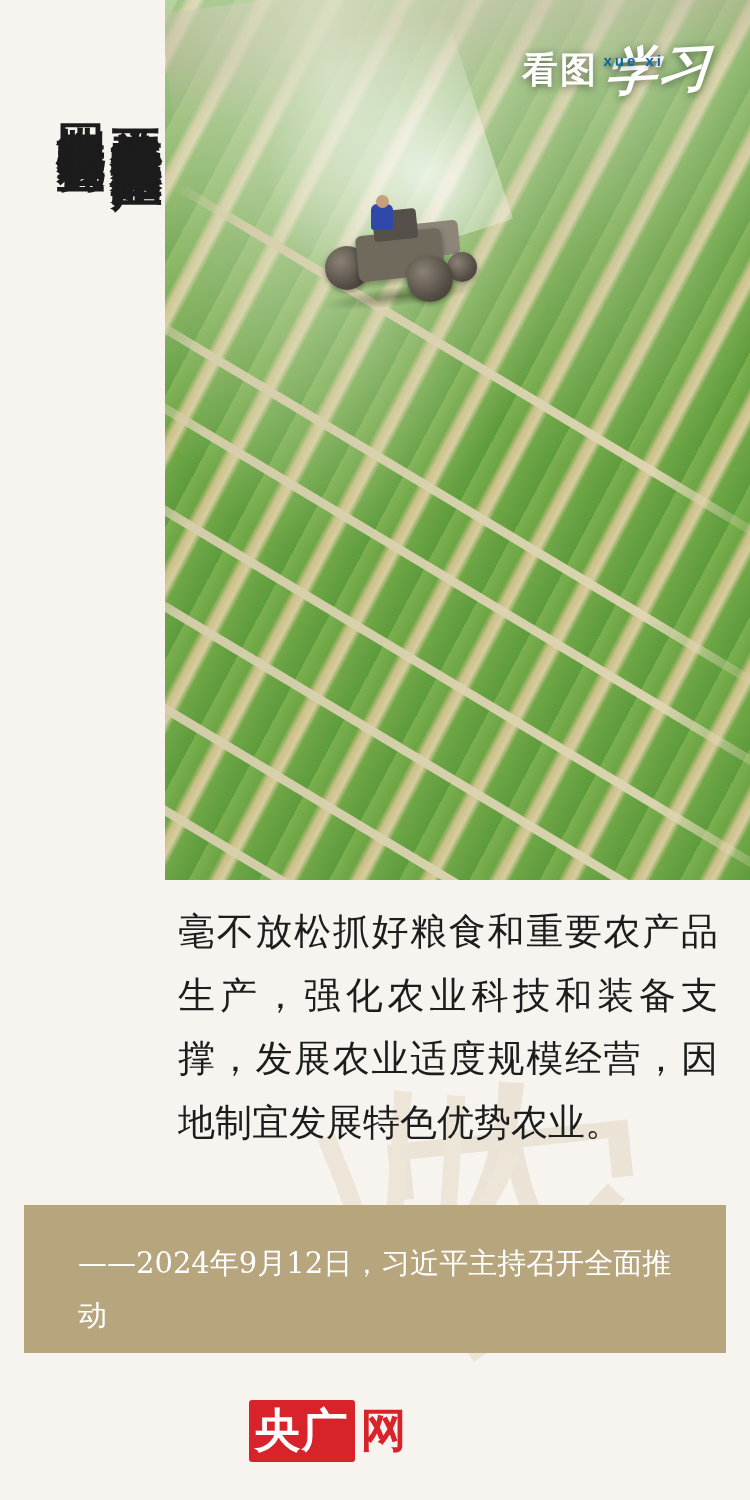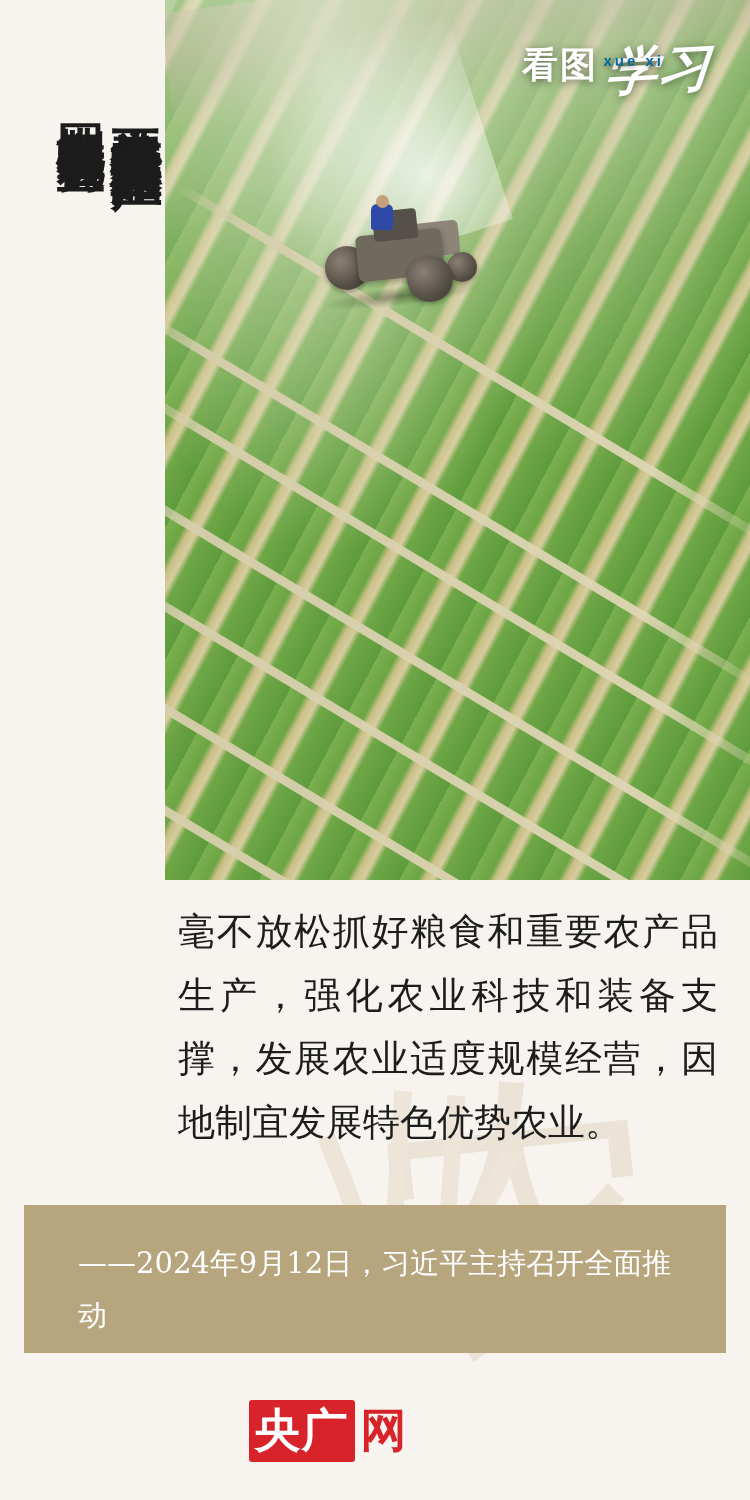--- a/index.html
+++ b/index.html
@@ -166,21 +166,21 @@
     background: radial-gradient(ellipse, rgba(40,50,25,.45), rgba(40,50,25,0) 70%);
     transform: rotate(-7deg);
   }
 
   
   .logo {
     position: absolute;
     right: 40px;
     top: 46px;
     display: flex;
-    align-items: flex-start;
+    align-items: center;
     gap: 8px;
     color: #ffffff;
     text-shadow: 0 2px 8px rgba(0,0,0,.45);
   }
   .logo-cn {
     font-family: "DejaVu Serif", serif;
     font-weight: bold;
     font-size: 36px;
     letter-spacing: 2px;
     line-height: 1;

